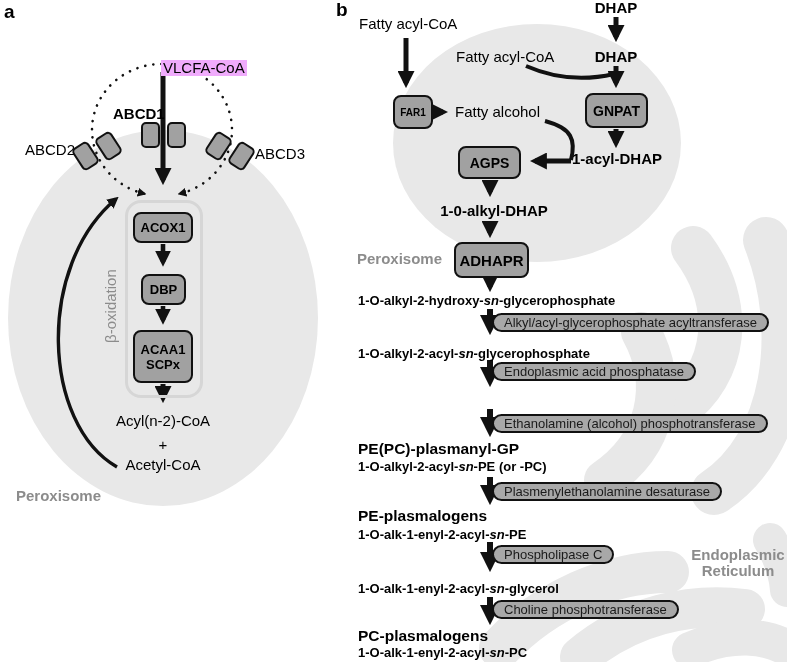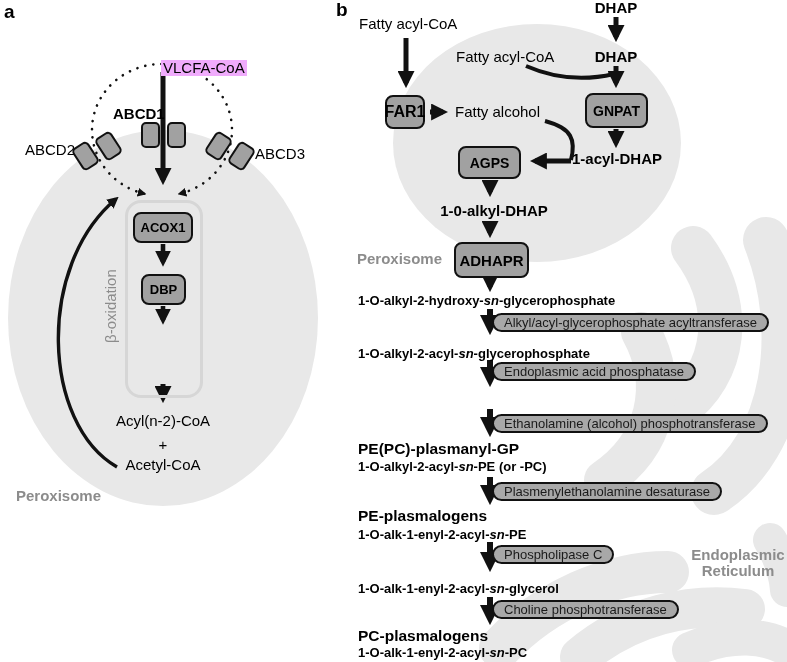--- a/index.html
+++ b/index.html
@@ -105,35 +105,39 @@
   <div class="tp" style="left:141px;top:122px;"></div>
   <div class="tp" style="left:167px;top:122px;"></div>
   <div class="tp" style="left:209px;top:133px;transform:rotate(33deg);"></div>
   <div class="tp" style="left:232px;top:143px;transform:rotate(33deg);"></div>
 
   <div class="module" style="left:125px;top:200px;width:78px;height:198px;"></div>
   <div class="abs rot" style="left:66px;top:290px;width:90px;">β-oxidation</div>
 
   <div class="box" style="left:133px;top:212px;width:60px;height:31px;font-size:13px;">ACOX1</div>
   <div class="box" style="left:141px;top:274px;width:45px;height:31px;font-size:13px;">DBP</div>
+  <div class="box" style="left:133px;top:330px;width:60px;height:53px;font-size:13px;flex-direction:column;">
+    <span>ACAA1</span>
+    <span>SCPx</span>
+  </div>
 
   <div class="abs plain15 ctr" style="left:103px;top:413px;width:120px;">Acyl(n-2)-CoA</div>
   <div class="abs plain15 ctr" style="left:103px;top:437px;width:120px;">+</div>
   <div class="abs plain15 ctr" style="left:103px;top:457px;width:120px;">Acetyl-CoA</div>
 
   <div class="abs gray-label" style="left:16px;top:488px;">Peroxisome</div>
 
   <div class="abs panel-label" style="left:336px;top:0px;">b</div>
 
   <div class="abs plain15" style="left:359px;top:16px;">Fatty acyl-CoA</div>
   <div class="abs bold15 ctr" style="left:576px;top:0px;width:80px;">DHAP</div>
   <div class="abs plain15" style="left:456px;top:49px;">Fatty acyl-CoA</div>
   <div class="abs bold15 ctr" style="left:576px;top:49px;width:80px;">DHAP</div>
 
-  <div class="box" style="left:385px;top:95px;width:40px;height:34px;font-size:16px;">FAR1</div>
+  <div class="box" style="left:393px;top:95px;width:40px;height:34px;font-size:10px;">FAR1</div>
   <div class="abs plain15" style="left:455px;top:104px;">Fatty alcohol</div>
 
   <div class="box" style="left:585px;top:93px;width:63px;height:35px;font-size:14px;">GNPAT</div>
   <div class="abs bold15" style="left:572px;top:151px;">1-acyl-DHAP</div>
 
   <div class="box" style="left:458px;top:146px;width:63px;height:33px;font-size:14px;">AGPS</div>
   <div class="abs bold15 ctr" style="left:434px;top:203px;width:120px;">1-0-alkyl-DHAP</div>
 
   <div class="box" style="left:454px;top:242px;width:75px;height:36px;font-size:15px;">ADHAPR</div>
   <div class="abs gray-label" style="left:357px;top:251px;">Peroxisome</div>

